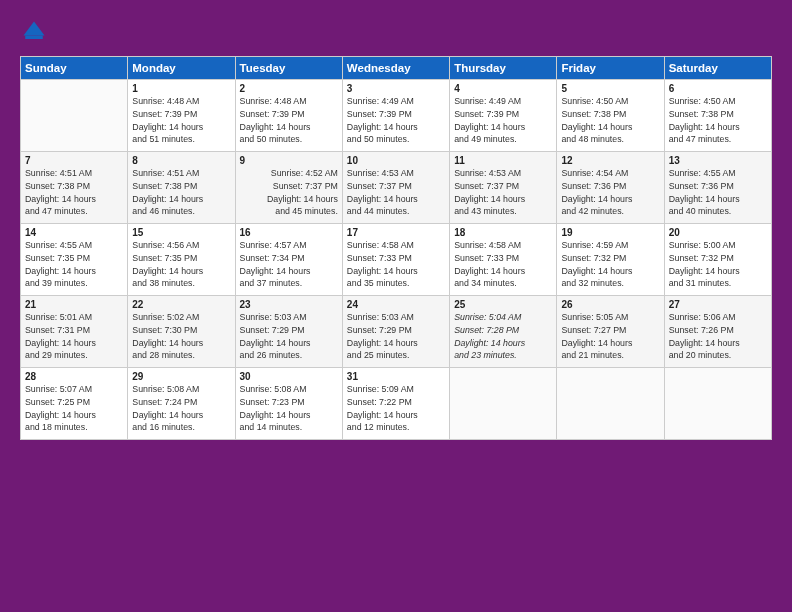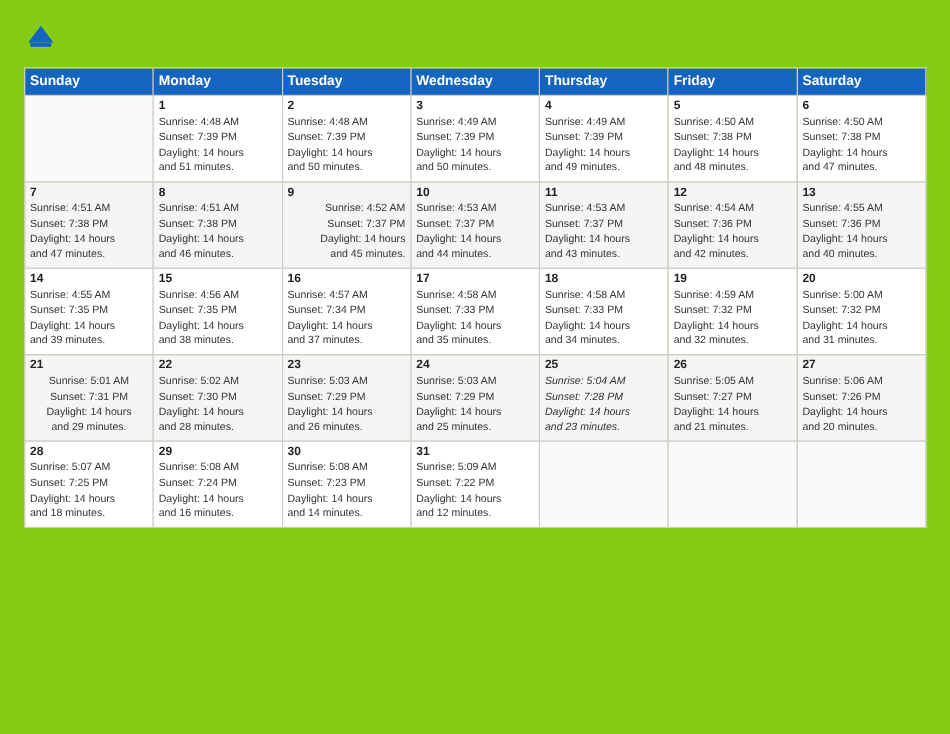--- a/index.html
+++ b/index.html
@@ -7,21 +7,21 @@
       font-family: Arial, sans-serif;
       background: #fff;
       width: 792px;
       height: 612px;
       overflow: hidden;
     }
     .page {
       width: 792px;
       height: 612px;
       padding: 18px 20px 14px 20px;
-      background: #84cc16;
+      background: #701a75;
     }
     .header {
       display: flex;
       justify-content: space-between;
       align-items: flex-start;
       margin-bottom: 10px;
     }
     .logo {
       display: flex;
       align-items: center;
@@ -272,21 +272,21 @@
             <div class="day-number">20</div>
             <div class="day-info" style="white-space: pre-line;">Sunrise: 5:00 AM
 Sunset: 7:32 PM
 Daylight: 14 hours
 and 31 minutes.</div>
           </td>
         </tr>
         <tr>
           <td>
             <div class="day-number">21</div>
-            <div class="day-info" style="white-space: pre-line; text-align: center;">Sunrise: 5:01 AM
+            <div class="day-info" style="white-space: pre-line;">Sunrise: 5:01 AM
 Sunset: 7:31 PM
 Daylight: 14 hours
 and 29 minutes.</div>
           </td>
           <td>
             <div class="day-number">22</div>
             <div class="day-info" style="white-space: pre-line;">Sunrise: 5:02 AM
 Sunset: 7:30 PM
 Daylight: 14 hours
 and 28 minutes.</div>

